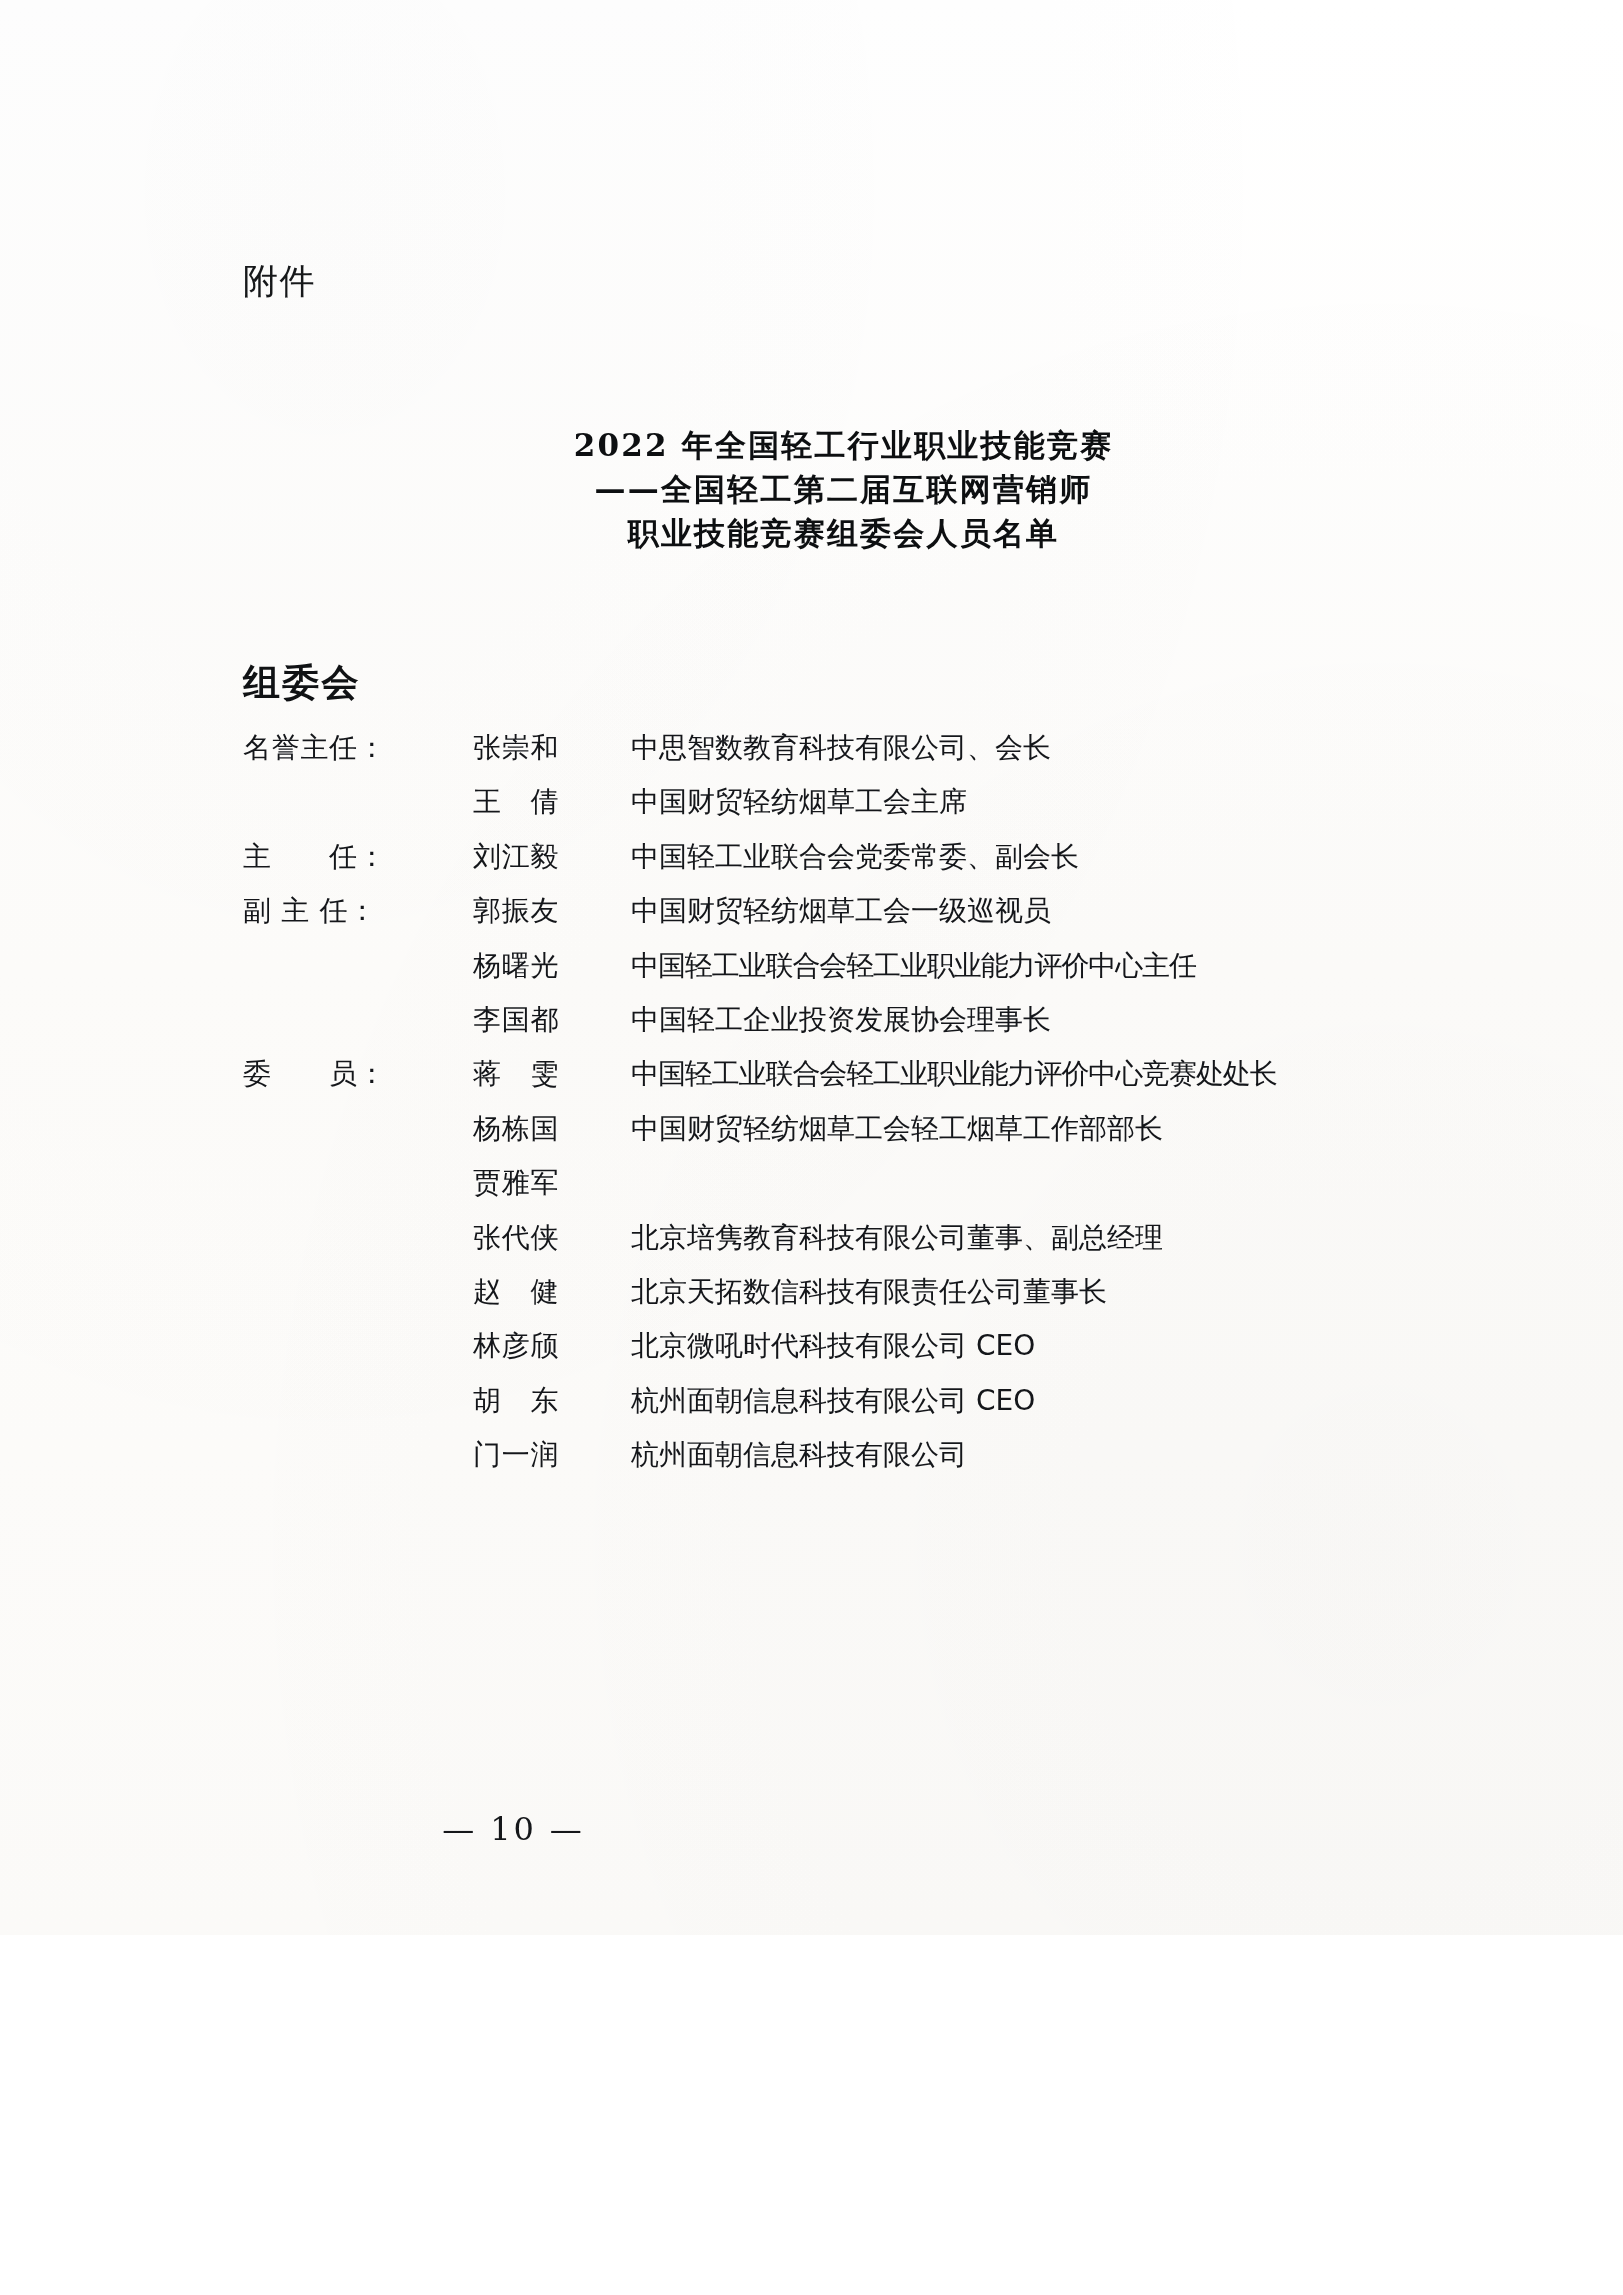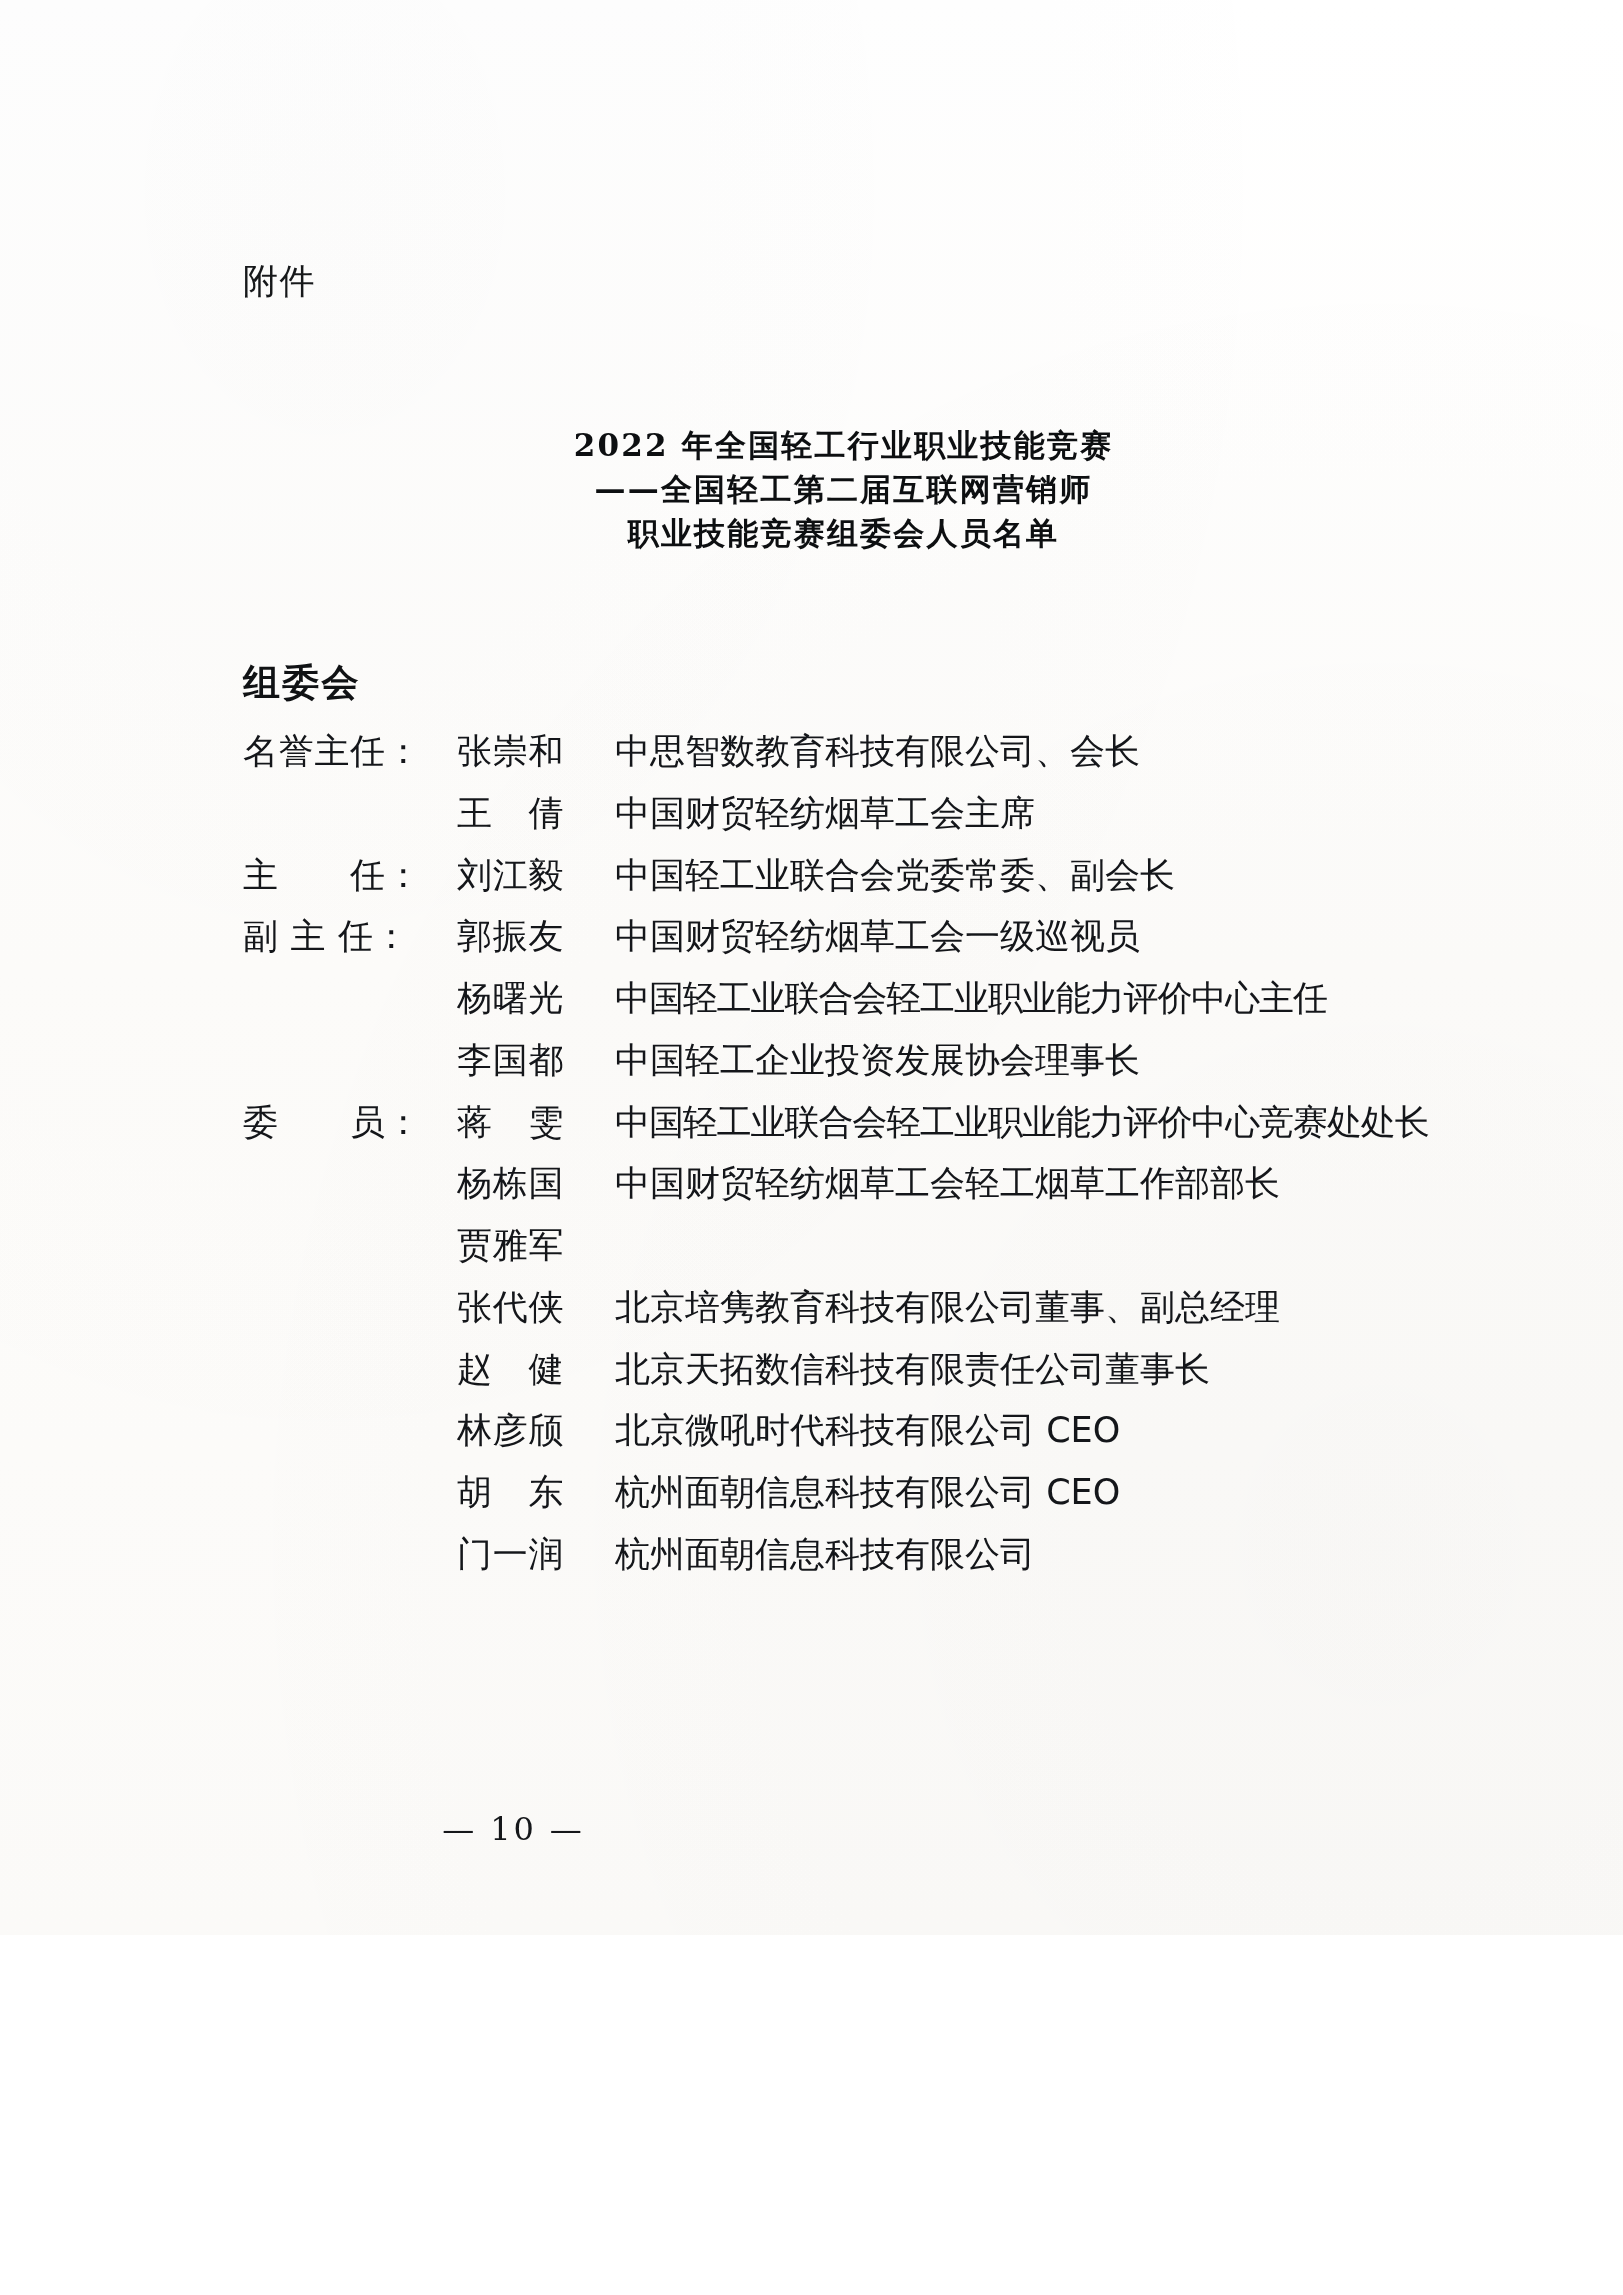--- a/index.html
+++ b/index.html
@@ -66,37 +66,38 @@
     letter-spacing: 2.2px;
     color: #101214;
   }
 
   .roster {
     margin-top: 25px;
   }
   .roster-row {
     display: flex;
     align-items: baseline;
-    font-size: 35px;
+    font-size: 28px;
     line-height: 1.05;
     letter-spacing: 0.7px;
     margin-bottom: 25px;
     color: #14161a;
     font-family: "DejaVu Sans", "Liberation Sans", sans-serif;
   }
   .role {
     width: 214px;
     flex: 0 0 214px;
     white-space: pre;
     letter-spacing: 0.7px;
   }
   .person {
     width: 158px;
     flex: 0 0 158px;
     white-space: pre;
+    margin-left: 16px;
   }
   .affil {
     flex: 1 1 auto;
     white-space: nowrap;
     letter-spacing: 0px;
   }
   .affil.tight {
     letter-spacing: -1.1px;
   }
 

